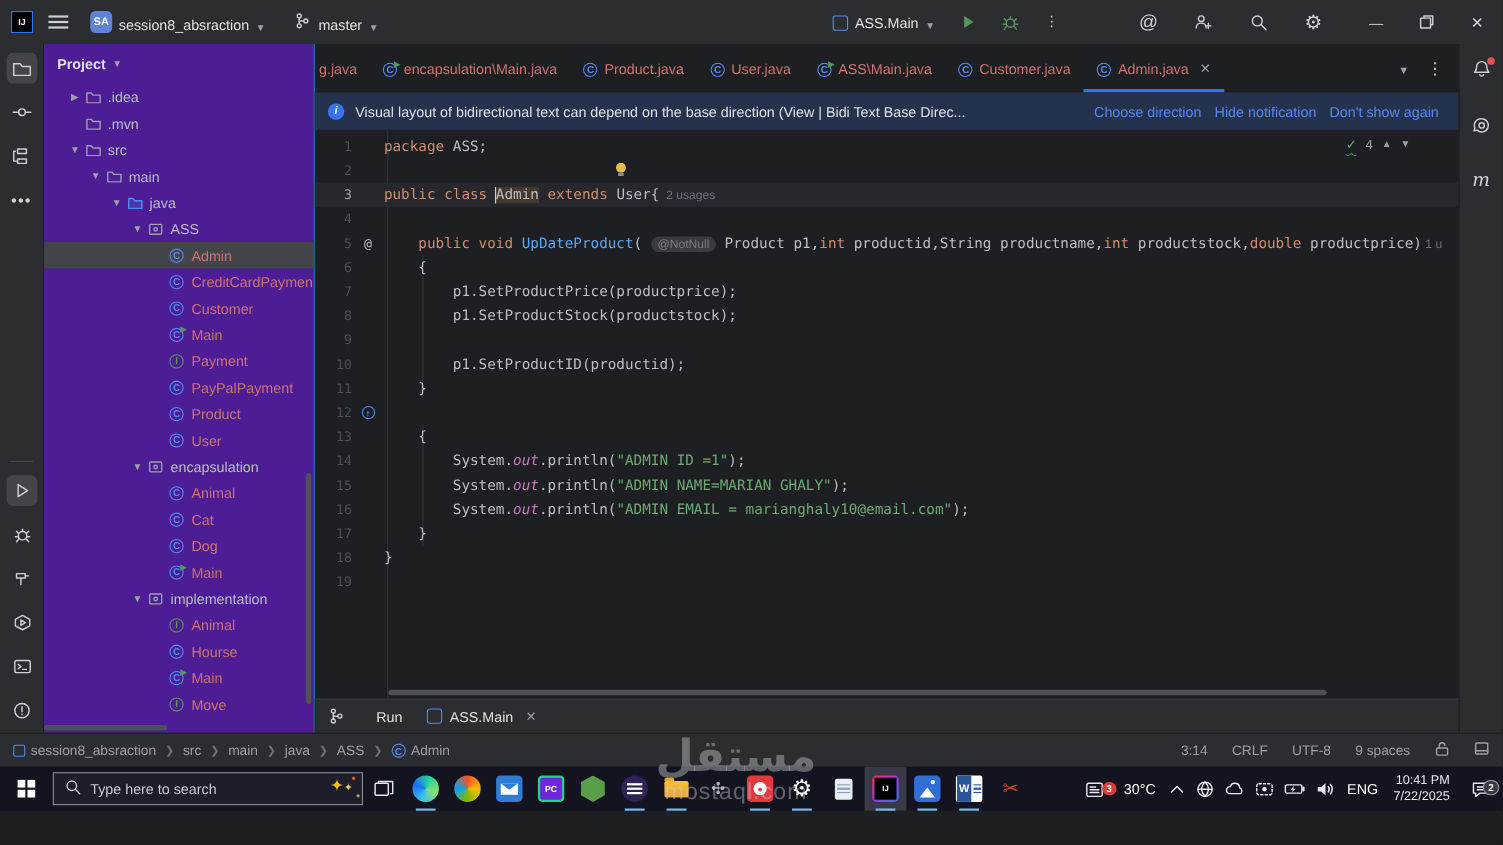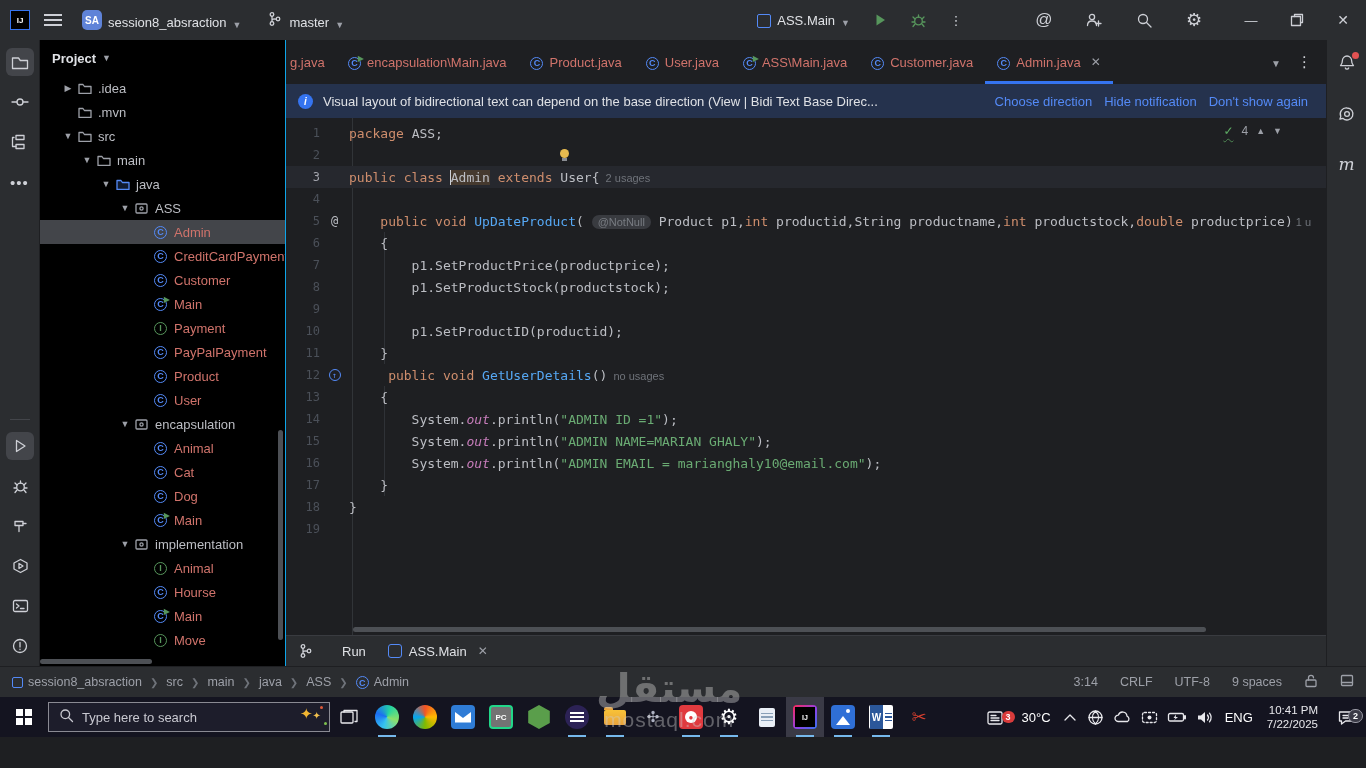--- a/index.html
+++ b/index.html
@@ -18,21 +18,21 @@
   .tb-icons{display:flex;align-items:center;gap:22px;margin:0 20px 0 60px}
   .win-controls{display:flex;height:40px}
   .win-btn{width:46px;height:40px;display:flex;align-items:center;justify-content:center;color:#ced0d6;cursor:pointer}
   .body-row{display:flex;height:626px}
   .left-strip{width:40px;background:#2b2d30;position:relative;border-right:1px solid #1e1f22}
   .strip-col{display:flex;flex-direction:column;align-items:center;padding-top:8px;gap:12px}
   .slot{width:28px;height:28px;display:flex;align-items:center;justify-content:center;border-radius:6px;cursor:pointer;color:#ced0d6}
   .slot.active{background:#43454a}
   .strip-bottom{position:absolute;bottom:6px;left:0;width:40px;display:flex;flex-direction:column;align-items:center;gap:12px}
   .strip-div{width:20px;height:1px;background:#43454a}
-  .project-panel{width:245px;background:#000000;position:relative;overflow:hidden}
+  .project-panel{width:245px;background:#4c1d95;position:relative;overflow:hidden}
   .pp-header{height:36px;display:flex;align-items:center;gap:6px;padding:0 12px;font-weight:bold;color:#dfe1e5}
   .tree{font-size:13px}
   .trow{height:24px;display:flex;align-items:center;white-space:nowrap;overflow:hidden;cursor:pointer;color:#bcbec4}
   .trow.sel{background:#43454a}
   .trow .tchev{width:16px;display:inline-flex;justify-content:center;color:#9da0a8;font-size:9px;flex:none}
   .trow .ticon{width:17px;display:inline-flex;justify-content:center;align-items:center;flex:none;margin-right:5px}
   .trow .tlabel.file{color:#d0736b}
   .ci{display:inline-flex;width:13px;height:13px;border-radius:50%;font-size:9px;font-weight:bold;align-items:center;justify-content:center;position:relative;flex:none}
   .ci.c{border:1.2px solid #548af7;color:#548af7}
   .ci.i{border:1.2px solid #57965c;color:#57965c}
@@ -512,21 +512,21 @@
           <div class="cl"><span class="ln">2</span><span class="gi"></span><span class="codeln"><span class="pl">                           </span><span class="bulb"></span></span></div>
           <div class="cl cur"><span class="ln">3</span><span class="gi"></span><span class="codeln"><span class="kw">public class </span><span class="pl hlword">Admin</span><span class="kw"> extends </span><span class="pl">User{</span><span class="hint">  2 usages</span></span></div>
           <div class="cl"><span class="ln">4</span><span class="gi"></span><span class="codeln"></span></div>
           <div class="cl"><span class="ln">5</span><span class="gi">@</span><span class="codeln"><span class="pl">    </span><span class="kw">public void </span><span class="mth">UpDateProduct</span><span class="pl">( </span><span class="pill">@NotNull</span><span class="pl"> Product p1,</span><span class="kw">int</span><span class="pl"> productid,</span><span class="pl">String </span><span class="pl wavy">productname</span><span class="pl">,</span><span class="kw">int</span><span class="pl"> </span><span class="pl wavy">productstock</span><span class="pl">,</span><span class="kw">double</span><span class="pl"> </span><span class="pl wavy">productprice</span><span class="pl">)</span><span class="hint"> 1 u</span></span></div>
           <div class="cl"><span class="ln">6</span><span class="gi"></span><span class="codeln"><span class="pl">    {</span></span></div>
           <div class="cl"><span class="ln">7</span><span class="gi"></span><span class="codeln"><span class="pl">        p1.SetProductPrice(productprice);</span></span></div>
           <div class="cl"><span class="ln">8</span><span class="gi"></span><span class="codeln"><span class="pl">        p1.SetProductStock(productstock);</span></span></div>
           <div class="cl"><span class="ln">9</span><span class="gi"></span></div>
           <div class="cl"><span class="ln">10</span><span class="gi"></span><span class="codeln"><span class="pl">        p1.SetProductID(productid);</span></span></div>
           <div class="cl"><span class="ln">11</span><span class="gi"></span><span class="codeln"><span class="pl">    }</span></span></div>
-          <div class="cl"><span class="ln">12</span><span class="gi"><span class="ov">↑</span></span><span class="codeln"><span class="pl">     </span><span class="kw">public void </span><span class="mth">GetUserDetails</span><span class="pl">()</span><span class="hint">  no usages</span></span></div>
+          <div class="cl"><span class="ln">12</span><span class="gi"><span class="ov">↑</span></span></div>
           <div class="cl"><span class="ln">13</span><span class="gi"></span><span class="codeln"><span class="pl">    {</span></span></div>
           <div class="cl"><span class="ln">14</span><span class="gi"></span><span class="codeln"><span class="pl">        System.</span><span class="fld">out</span><span class="pl">.println(</span><span class="str">"ADMIN ID =1"</span><span class="pl">);</span></span></div>
           <div class="cl"><span class="ln">15</span><span class="gi"></span><span class="codeln"><span class="pl">        System.</span><span class="fld">out</span><span class="pl">.println(</span><span class="str">"ADMIN NAME=MARIAN </span><span class="str wavy">GHALY</span><span class="str">"</span><span class="pl">);</span></span></div>
           <div class="cl"><span class="ln">16</span><span class="gi"></span><span class="codeln"><span class="pl">        System.</span><span class="fld">out</span><span class="pl">.println(</span><span class="str">"ADMIN EMAIL = marianghaly10@email.com"</span><span class="pl">);</span></span></div>
           <div class="cl"><span class="ln">17</span><span class="gi"></span><span class="codeln"><span class="pl">    }</span></span></div>
           <div class="cl"><span class="ln">18</span><span class="gi"></span><span class="codeln"><span class="pl">}</span></span></div>
           <div class="cl"><span class="ln">19</span><span class="gi"></span><span class="codeln"></span></div>
         </div>
       <div class="inspect">
         <span class="chk">✓</span>
@@ -651,21 +651,21 @@
         <span class="appico" style="border-radius:50%;background:conic-gradient(#f35325,#ffb900,#7fba00,#05a6f0,#f35325)"></span>
       </span>
       <span class="tb-slot">
         <span class="appico" style="background:#2f7cd6">
           <span style="width:16px;height:11px;background:#fff;clip-path:polygon(0 0,100% 0,100% 100%,0 100%);position:relative;display:inline-block">
             <i style="position:absolute;left:0;top:0;border-left:8px solid transparent;border-right:8px solid transparent;border-top:6px solid #2f7cd6"></i>
           </span>
         </span>
       </span>
       <span class="tb-slot">
-        <span class="appico" style="background:#737373;border:2px solid #21d789;color:#fff;font-size:8px">PC</span>
+        <span class="appico" style="background:#6d28d9;border:2px solid #21d789;color:#fff;font-size:8px">PC</span>
       </span>
       <span class="tb-slot">
         <span class="appico" style="background:#5a9e4b;clip-path:polygon(50% 0,95% 25%,95% 75%,50% 100%,5% 75%,5% 25%)"></span>
       </span>
       <span class="tb-slot">
         <span class="appico" style="border-radius:50%;background:#2c2255">
           <span style="width:14px;height:2px;background:#fff;box-shadow:0 4px 0 #fff,0 -4px 0 #fff;display:inline-block"></span>
         </span>
         <span class="runline"></span>
       </span>

